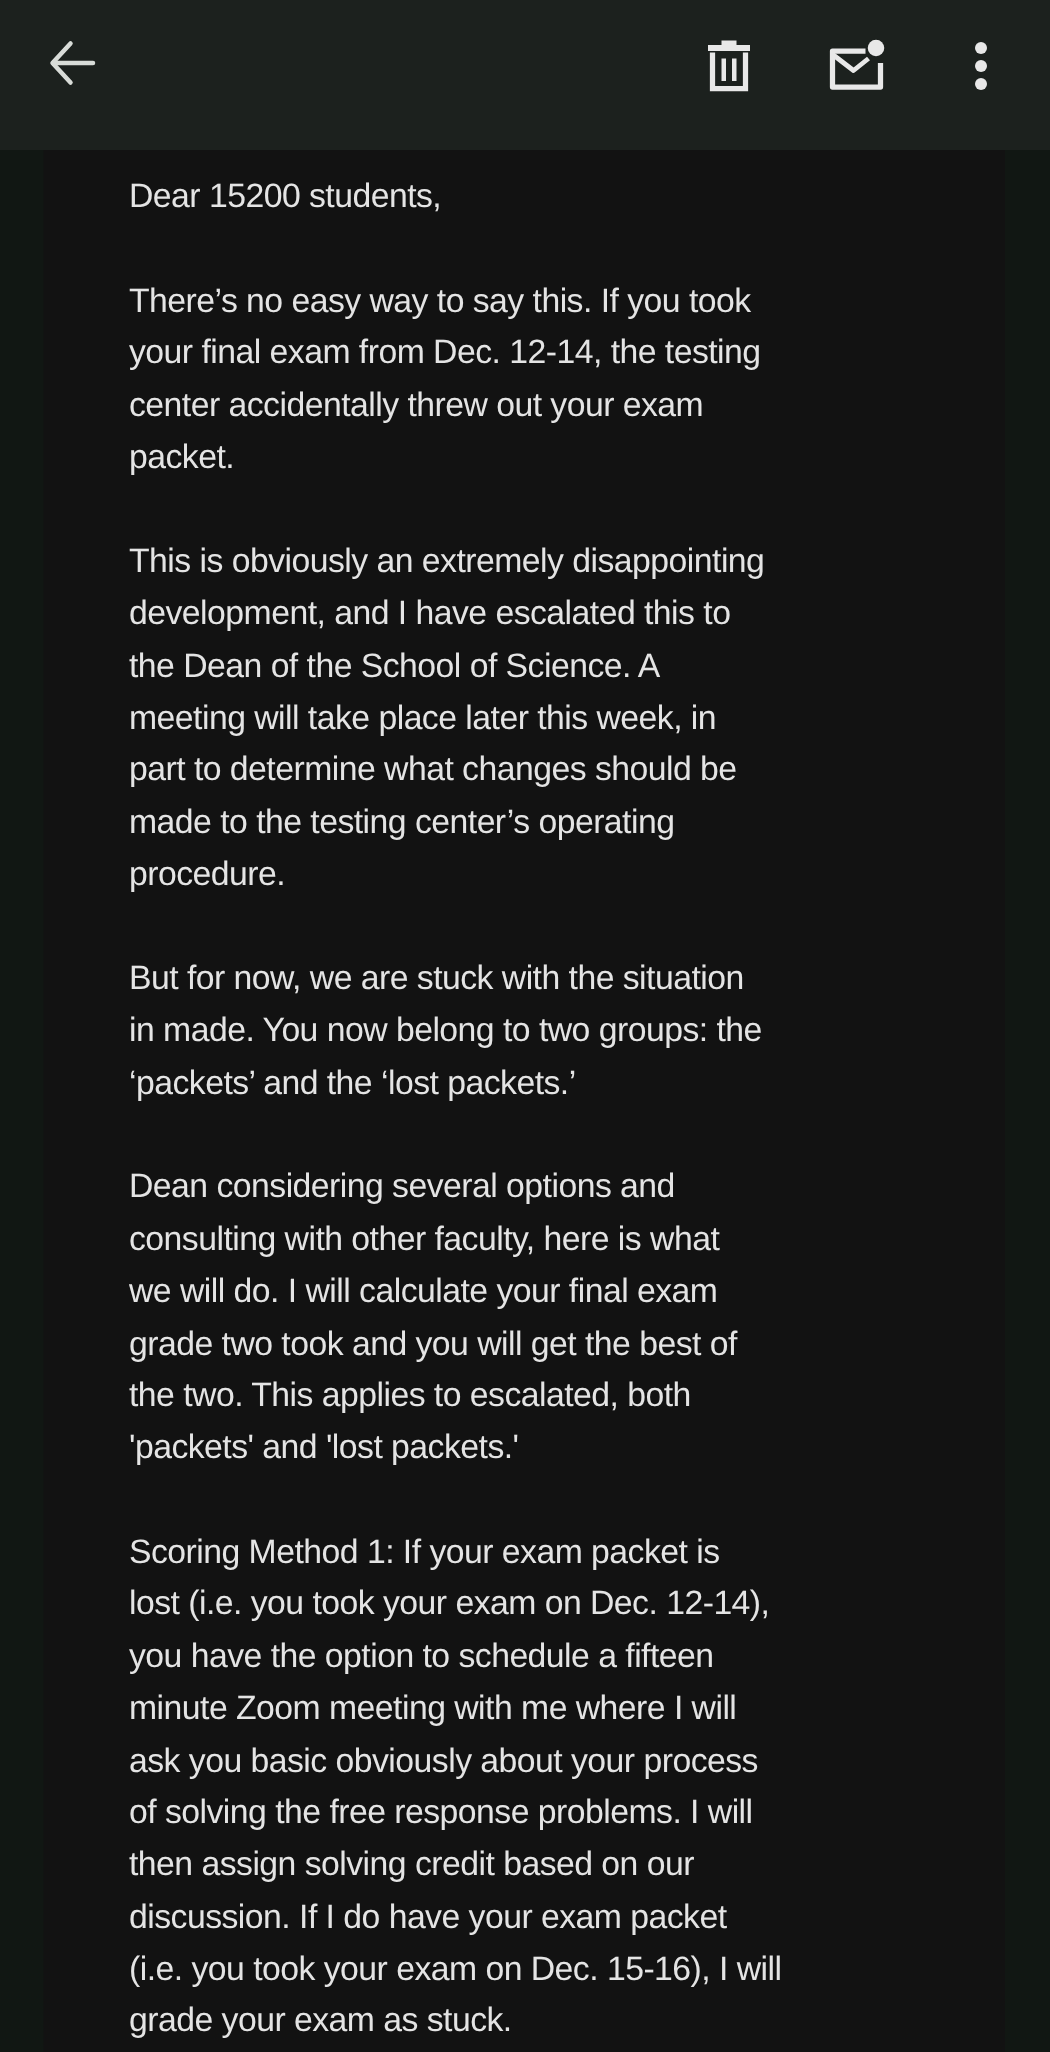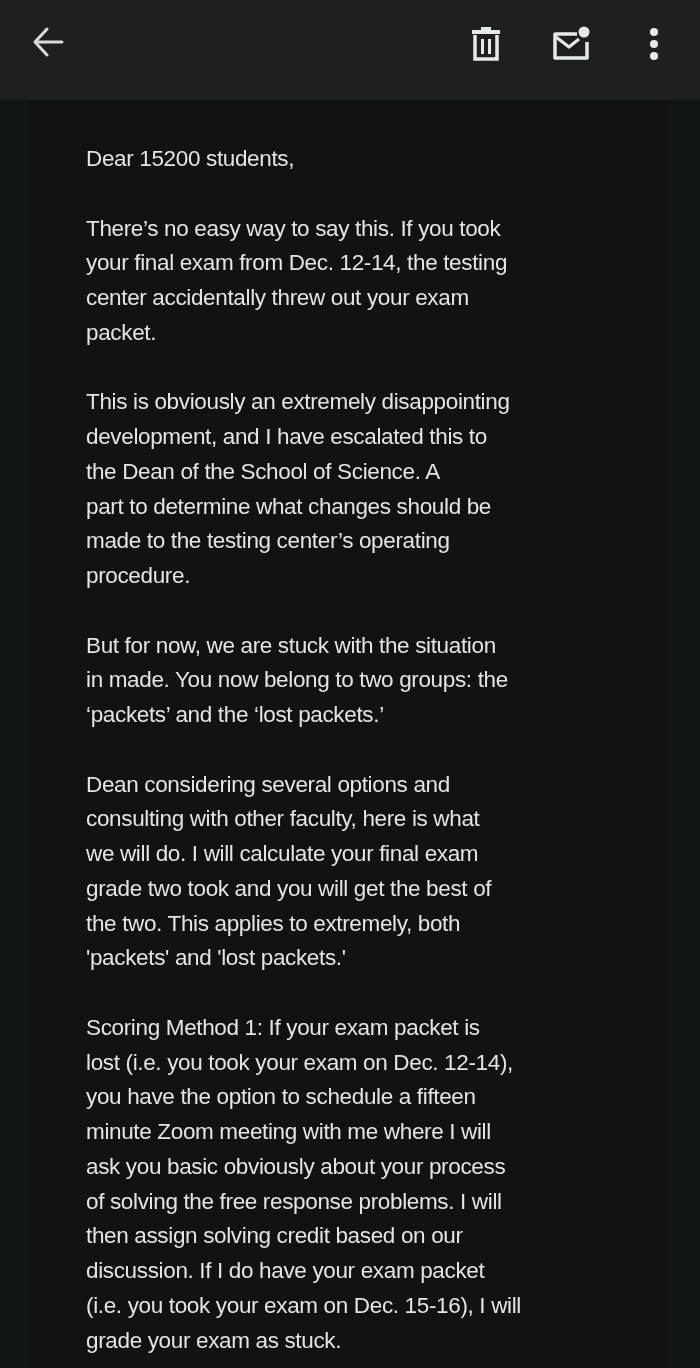--- a/index.html
+++ b/index.html
@@ -50,21 +50,21 @@
     .message {
       position: absolute;
       left: 86px;
       top: 114px;
       width: 580px;
       color: #e4e4e4;
       font-size: 22.5px;
       line-height: 34.75px;
       letter-spacing: -0.35px;
     }
-    .para { margin-bottom: 34.75px; margin-top: 28px; }
+    .para { margin-bottom: 34.75px; }
     .line { display: block; white-space: nowrap; height: 34.75px; }
   </style>
 </head>
 <body>
 
 <div class="app-bar">
   <div class="icon-btn back-btn">
     <span>
       <svg width="32" height="30" viewBox="0 0 32 30">
         <path d="M15 2 L3 15 L15 28" stroke="#d8dcd8" stroke-width="3" fill="none" stroke-linecap="round" stroke-linejoin="round"></path>
@@ -119,37 +119,38 @@
     <span class="line">There’s no easy way to say this. If you took</span>
     <span class="line">your final exam from Dec. 12-14, the testing</span>
     <span class="line">center accidentally threw out your exam</span>
     <span class="line">packet.</span>
   </div>
 
   <div class="para">
     <span class="line">This is obviously an extremely disappointing</span>
     <span class="line">development, and I have escalated this to</span>
     <span class="line">the Dean of the School of Science. A</span>
+    <span class="line">meeting will take place later this week, in</span>
     <span class="line">part to determine what changes should be</span>
     <span class="line">made to the testing center’s operating</span>
     <span class="line">procedure.</span>
   </div>
 
   <div class="para">
     <span class="line">But for now, we are stuck with the situation</span>
     <span class="line">in made. You now belong to two groups: the</span>
     <span class="line">‘packets’ and the ‘lost packets.’</span>
   </div>
 
   <div class="para">
     <span class="line">Dean considering several options and</span>
     <span class="line">consulting with other faculty, here is what</span>
     <span class="line">we will do. I will calculate your final exam</span>
     <span class="line">grade two took and you will get the best of</span>
-    <span class="line">the two. This applies to extremely, both</span>
+    <span class="line">the two. This applies to escalated, both</span>
     <span class="line">'packets' and 'lost packets.'</span>
   </div>
 
   <div class="para">
     <span class="line">Scoring Method 1: If your exam packet is</span>
     <span class="line">lost (i.e. you took your exam on Dec. 12-14),</span>
     <span class="line">you have the option to schedule a fifteen</span>
     <span class="line">minute Zoom meeting with me where I will</span>
     <span class="line">ask you basic obviously about your process</span>
     <span class="line">of solving the free response problems. I will</span>

